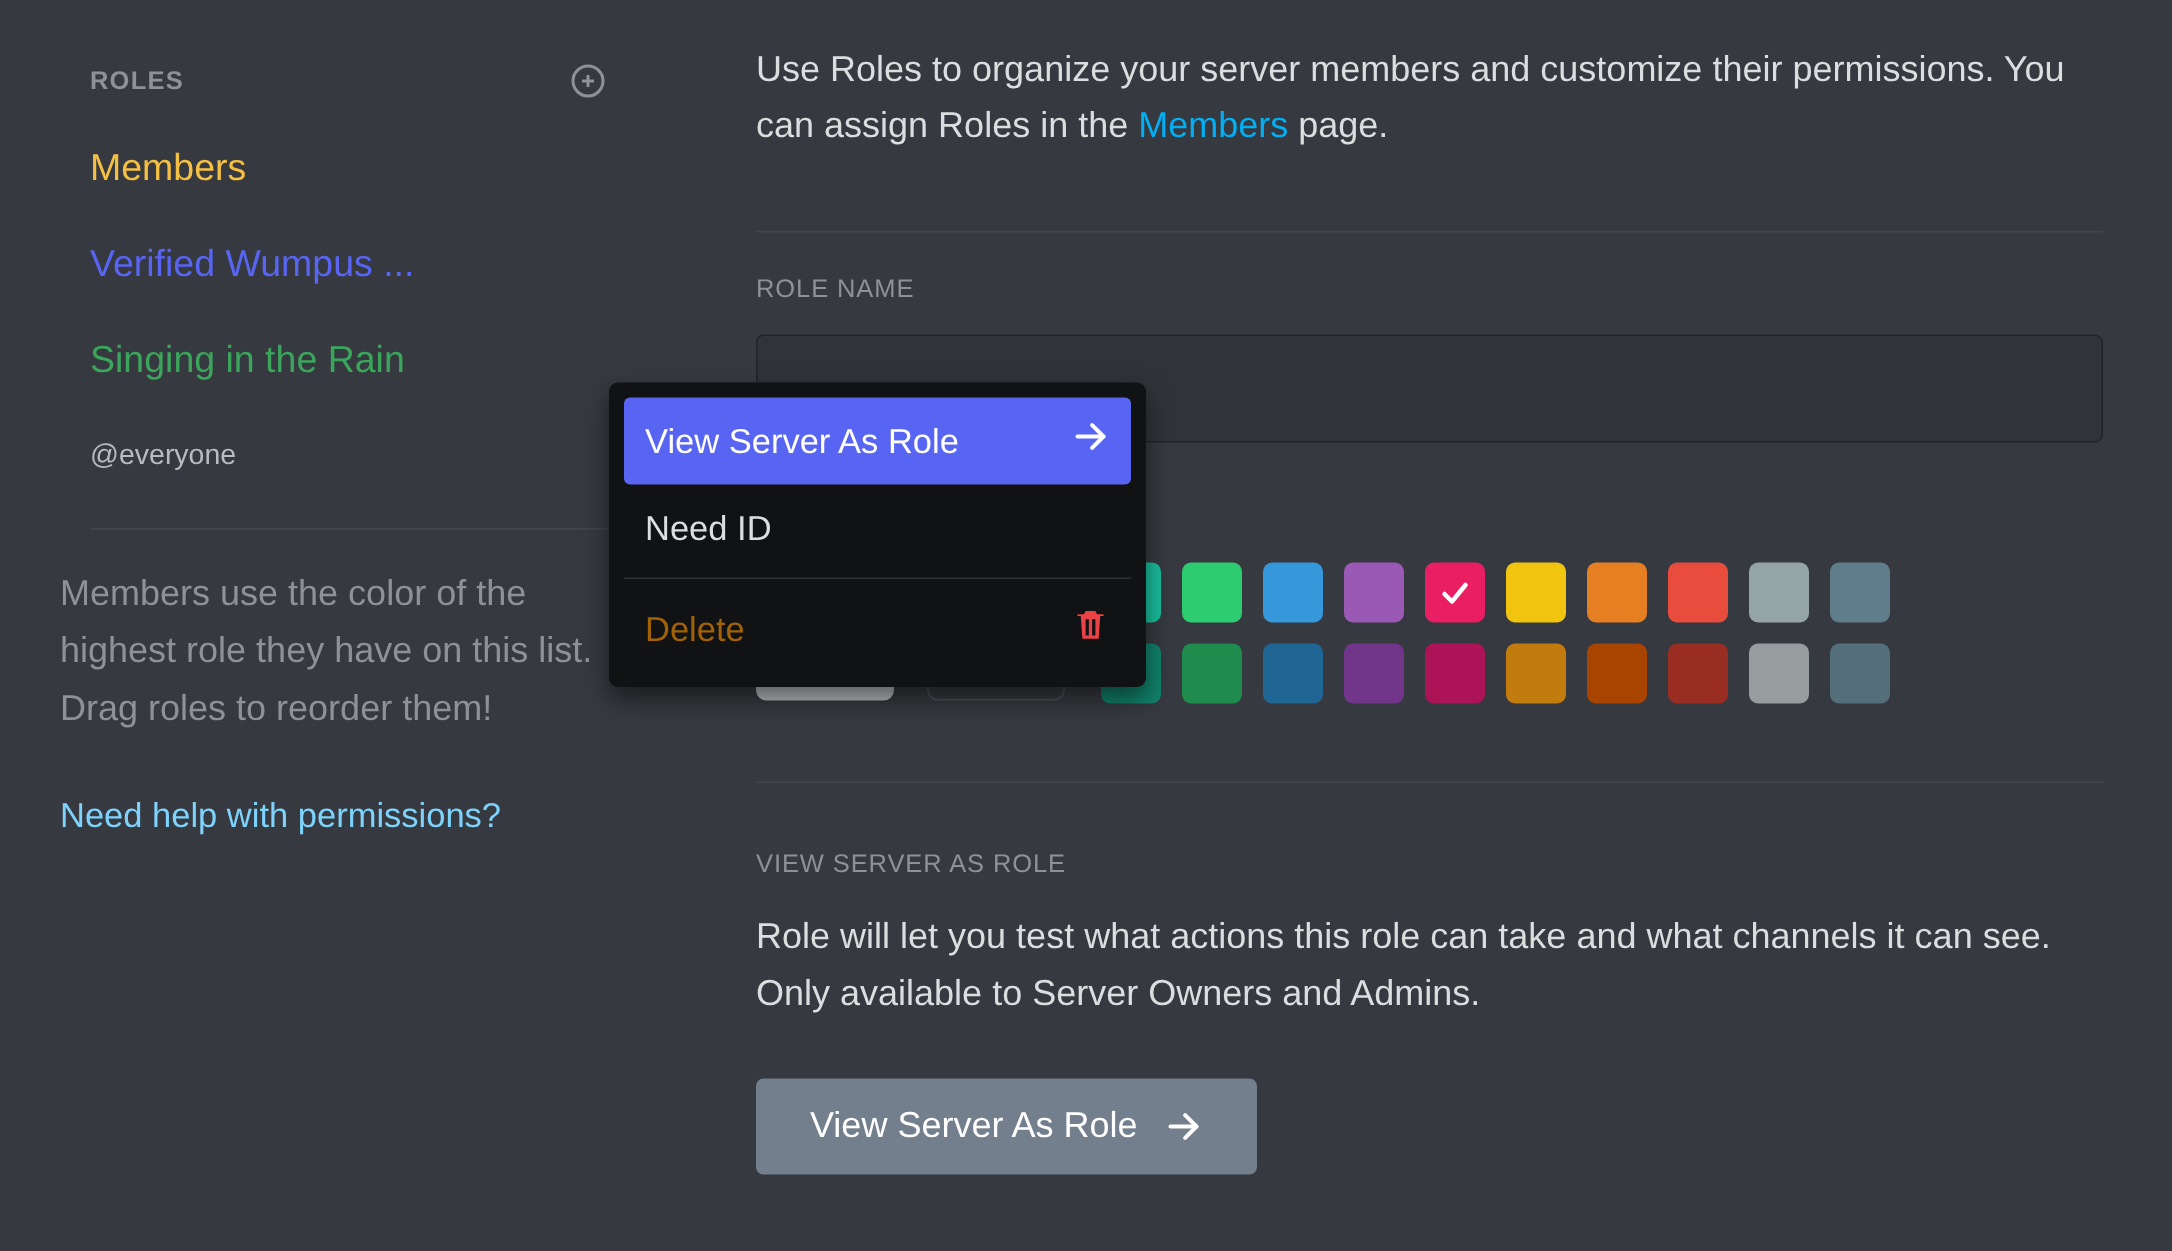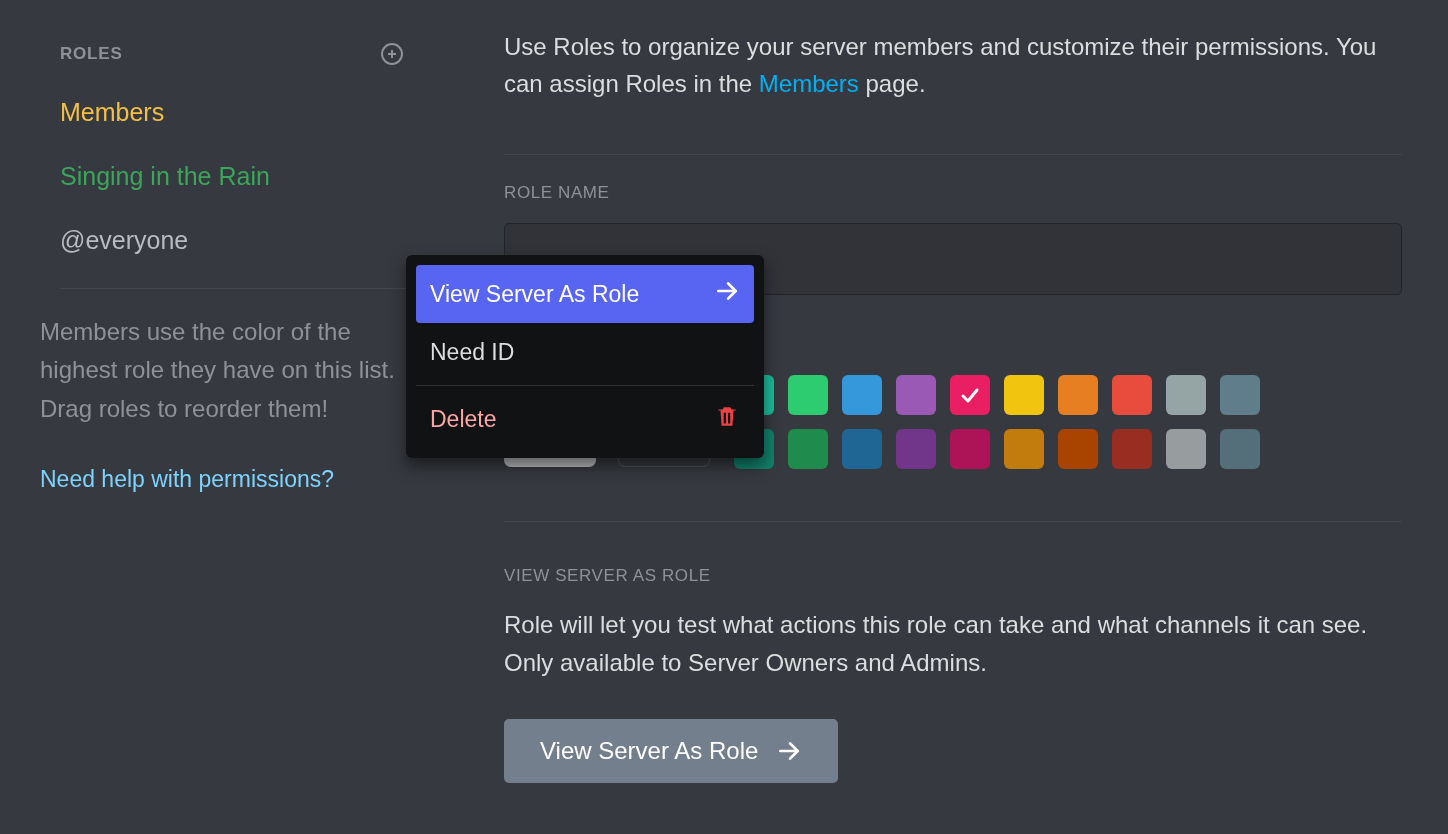--- a/index.html
+++ b/index.html
@@ -62,21 +62,21 @@
     display: none;
     color: rgba(255,255,255,0.8);
     letter-spacing: 3px;
     font-size: 26px;
     font-weight: 700;
     line-height: 0;
     padding-bottom: 10px;
   }
   .role-item.selected .role-more { display: inline-block; }
 
-  .role-item.everyone { color: #b9bbbe; font-size: 25px; text-align: right; }
+  .role-item.everyone { color: #b9bbbe; font-size: 19px; text-align: right; }
 
   .sidebar-divider {
     margin: 20px 0px 24px 22px;
     border: none;
     border-top: 1px solid #42464d;
   }
 
   .sidebar-note {
     color: #8e9297;
     font-size: 24px;
@@ -210,21 +210,21 @@
     align-items: center;
     justify-content: space-between;
     height: 58px;
     padding: 0 14px;
     border-radius: 4px;
     font-size: 23px;
     color: #dcddde;
     cursor: pointer;
   }
   .ctx-item.highlight { background: #5865f2; color: #fff; }
-  .ctx-item.danger { color: #fca5a5; }
+  .ctx-item.danger { color: #a16207; }
   .ctx-item.danger svg { color: #ed4245; }
   .ctx-sep { margin: 4px 0; border: none; border-top: 1px solid #2f3136; }
   .ctx-item svg { width: 26px; height: 26px; }
 
 </style>
 </head>
 <body>
 
 <div class="app">
   <aside class="sidebar">
@@ -234,20 +234,23 @@
         <svg viewBox="0 0 24 24" fill="none" stroke="currentColor" stroke-width="2">
           <circle cx="12" cy="12" r="10"></circle>
             <line x1="12" y1="8" x2="12" y2="16"></line>
             <line x1="8" y1="12" x2="16" y2="12"></line>
         </svg>
       </span>
     </div>
     <div class="role-list" id="role-list">
         <div class="role-item" style="color: rgb(244, 192, 68);">
           <span>Members</span>
+        </div>
+        <div class="role-item" style="color: rgb(88, 101, 242);">
+          <span>Verified Wumpus ...</span>
         </div>
         <div class="role-item" style="color: rgb(59, 165, 92);">
           <span>Singing in the Rain</span>
         </div>
         <div class="role-item everyone" style="color: rgb(185, 187, 190);">
           <span>@everyone</span>
         </div>
       </div>
 
     <hr class="sidebar-divider">

